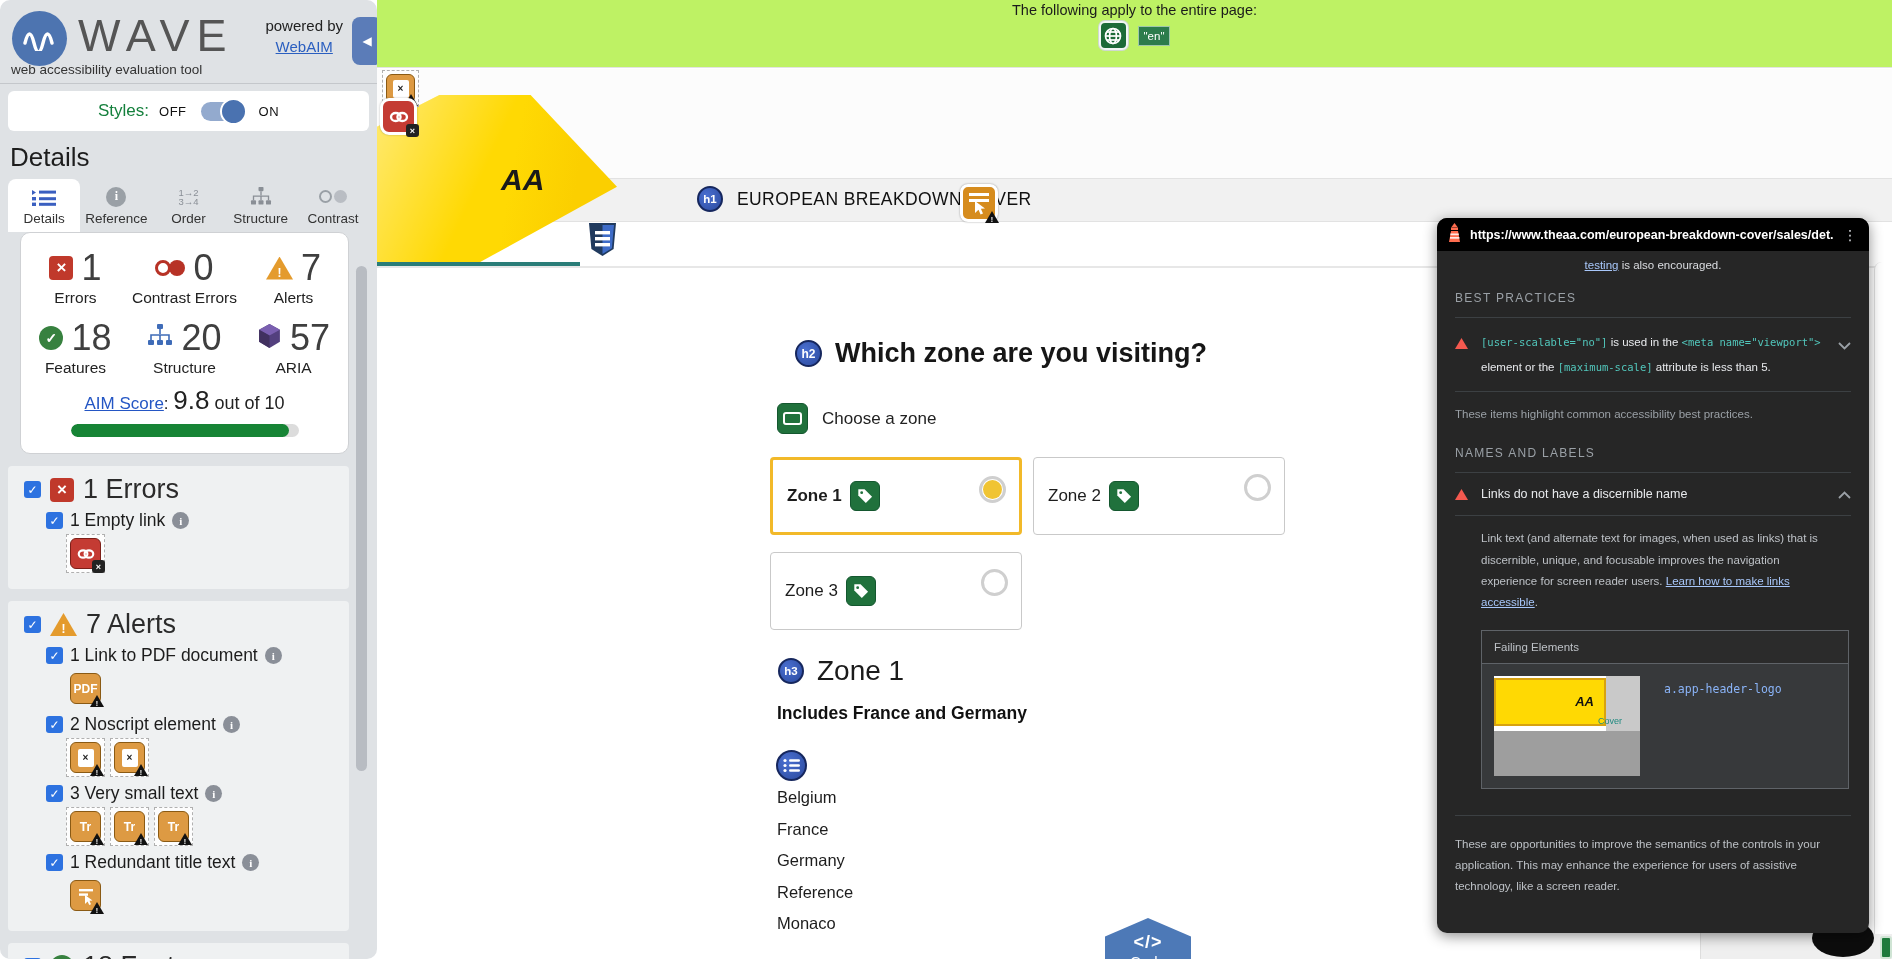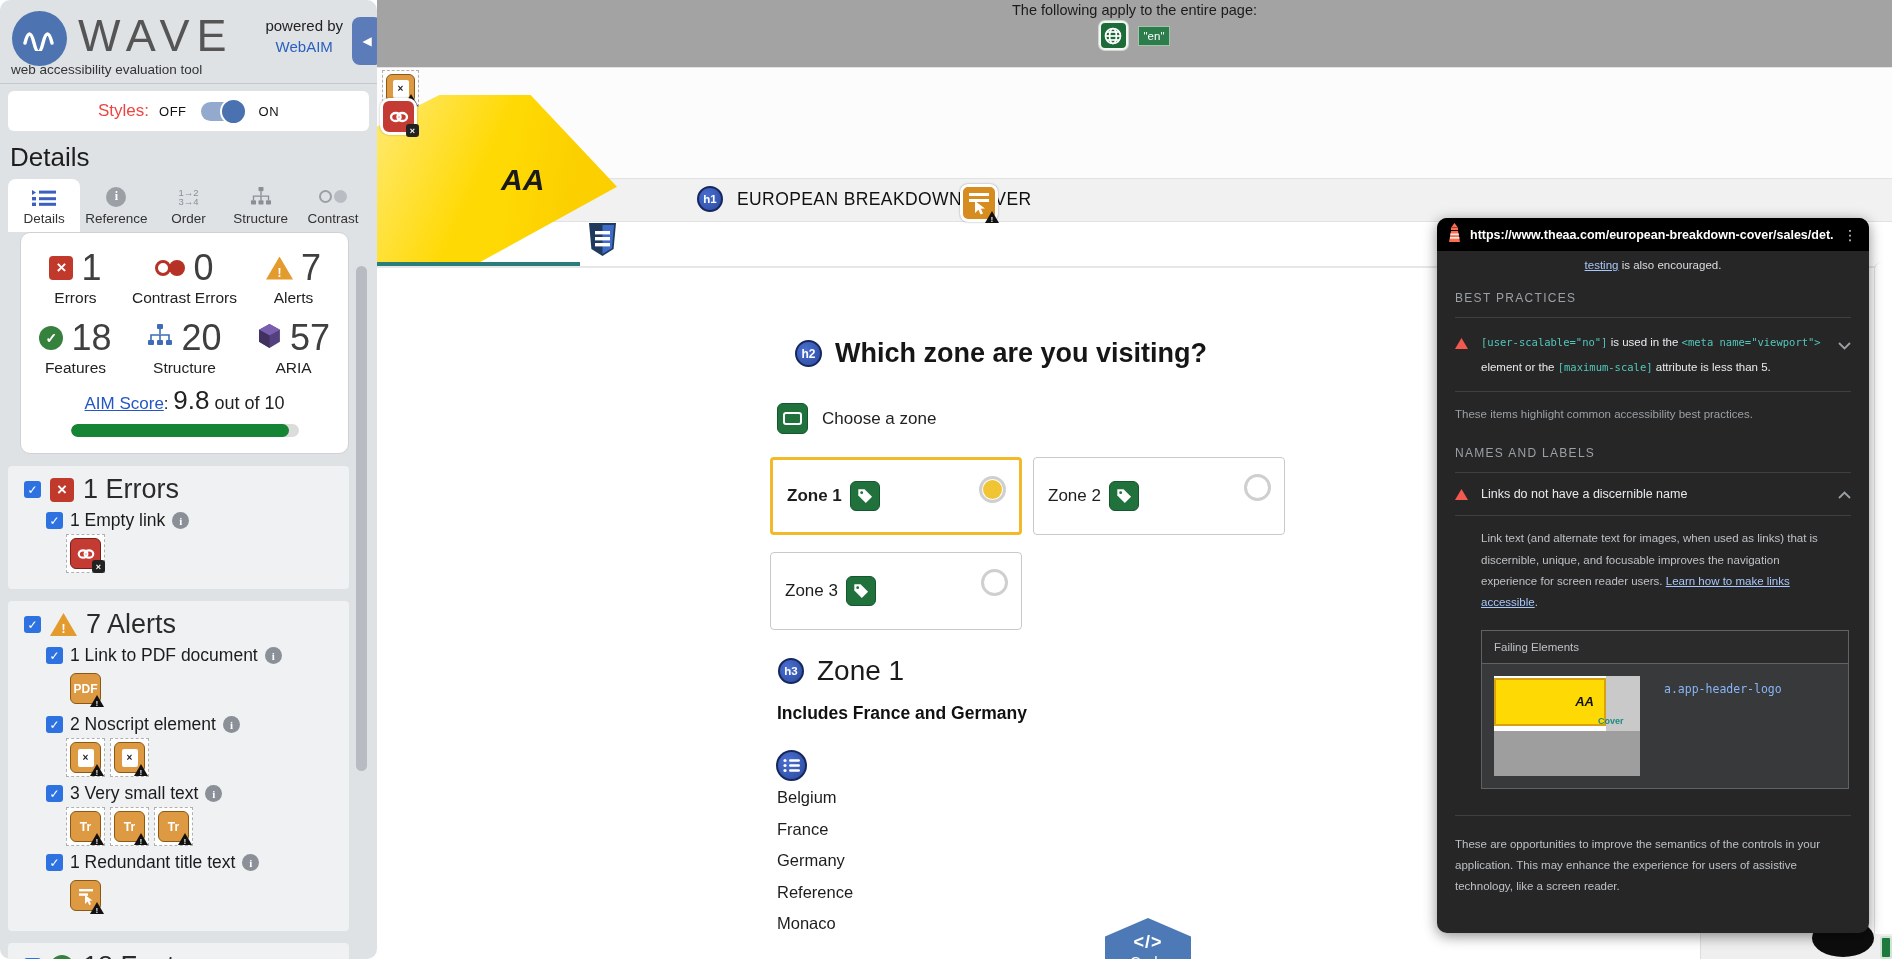--- a/index.html
+++ b/index.html
@@ -9,27 +9,27 @@
 
   
   #sidebar { position:absolute; left:0; top:0; width:377px; height:959px;
              background:#dfe2e5; overflow:hidden; z-index:20;border-radius:10px; }
   .sb-head { position:relative; height:84px; border-bottom:1px solid #c4c7cb; }
   .wave-logo { position:absolute; left:12px; top:11px; width:55px; height:55px; border-radius:50%;
                background:#4d74b0; display:flex; align-items:center; justify-content:center; }
   .wave-title { position:absolute; left:78px; top:10px; font-size:45px; color:#555; letter-spacing:7px; font-weight:400; }
   .wave-sub { position:absolute; left:11px; top:62px; font-size:13.5px; color:#333; }
   .powered { position:absolute; right:34px; top:15px; text-align:center; font-size:15px; color:#222; line-height:21px; }
-  .powered a { color:#2b5fc0; cursor:pointer; }
+  .powered a { color:#2b5fc0; text-decoration:underline; cursor:pointer; }
   .collapse-btn { position:absolute; left:352px; top:17px; width:30px; height:48px; background:#5b7cb8;
                   border-radius:8px; color:#fff; font-size:12px; display:flex; align-items:center;
                   justify-content:center; z-index:60; }
   .styles-card { margin:7px 8px 0 8px; height:40px; background:#fff; border-radius:6px;
                  display:flex; align-items:center; justify-content:center; gap:10px; }
-  .styles-label { font-size:17px; color:#ef4444;text-align:center; }
+  .styles-label { font-size:17px; color:#15803d;text-align:center; }
   .onoff { font-size:13px; color:#111; letter-spacing:.5px; }
   .toggle { position:relative; width:44px; height:19px; border-radius:10px; background:#93aace; margin:0 4px; }
   .toggle .knob { position:absolute; right:-2px; top:-4px; width:27px; height:27px; border-radius:50%;
                   background:#4a72b0; border:2px solid #fff; }
   .details-h { margin:11px 0 6px 10px; font-size:26px; color:#1d1d1d; }
   .tabs { display:flex; margin:0 8px; height:53px; }
   .tab { flex:1; display:flex; flex-direction:column; align-items:center; justify-content:center; gap:3px; }
   .tab.active { background:#fff; border-radius:8px 8px 0 0; }
   .tab .tlabel { font-size:13.5px; color:#333; }
   .tab .tico { height:22px; display:flex; align-items:center; justify-content:center; color:#8a8f96; }
@@ -82,21 +82,21 @@
   .tbad { position:absolute; right:-4px; bottom:-4px; width:14px; height:12px; background:#111;
           clip-path:polygon(50% 0,100% 100%,0 100%); color:#fff; font-size:7px; font-weight:bold;
           display:flex; align-items:flex-end; justify-content:center; }
   .xbad { position:absolute; right:-5px; bottom:-5px; width:13px; height:13px; background:#222; border-radius:3px;
           color:#fff; font-size:9px; font-weight:bold; display:flex; align-items:center; justify-content:center; }
   .npage { width:16px; height:18px; background:#fff; border-radius:2px; color:#222; font-size:10px; font-weight:bold;
            display:flex; align-items:center; justify-content:center; }
 
   
   #pagearea { position:absolute; left:377px; top:0; width:1515px; height:959px; background:#fff; }
-  .top-strip { position:absolute; left:0; top:0; width:100%; height:68px; background:#a3a3a3; border-bottom:1px solid #e3e3e3; }
+  .top-strip { position:absolute; left:0; top:0; width:100%; height:68px; background:#bef264; border-bottom:1px solid #e3e3e3; }
   .page-note { position:absolute; top:2px; width:100%; text-align:center; font-size:14.5px; color:#1b1b1b; }
   .note-icons { position:absolute; top:21px; width:100%; display:flex; justify-content:center; gap:10px; align-items:center; }
   .globe-sq { width:29px; height:29px; border-radius:6px; background:#1d6b38; border:2px solid #f2f7f3;
               box-shadow:0 0 0 1px #cfd8d0; display:flex; align-items:center; justify-content:center; }
   .lang-tag { height:20px; padding:0 5px; background:#2c7c4c; border:1px solid #9fc7ab; color:#fff;
               font-size:11.5px; display:flex; align-items:center; }
   .mid-band { position:absolute; left:0; top:69px; width:100%; height:109px; background:#fcfcfc; }
   .h1-band { position:absolute; left:0; top:178px; width:100%; height:44px; background:#f1f1f1;
              border-top:1px solid #e2e2e2; border-bottom:1px solid #e2e2e2; }
   .aa-flag { position:absolute; left:0; top:95px; width:240px; height:167px; z-index:5;
@@ -170,21 +170,21 @@
   .audit-tri { width:13px; height:11px; background:#f4594f; clip-path:polygon(50% 0,100% 100%,0 100%); flex:none; }
   .p-desc { margin:2px 0 0 26px; width:348px; font-size:11.5px; line-height:1.85; color:#bdc1c6; }
   .fail-box { margin:16px 0 0 26px; width:368px; border:1px solid #5f6368; background:#2b2b2b; }
   .fail-head { padding:10px 12px; font-size:11.5px; color:#bdc1c6; border-bottom:1px solid #5f6368; }
   .fail-body { background:#37393b; padding:12px; display:flex; gap:24px; min-height:122px; }
   .thumb { width:146px; height:100px; background:#b5b5b5; position:relative; flex:none; }
   .thumb .twhite { position:absolute; left:0; top:0; width:100%; height:55px; background:#fff; }
   .thumb .tflag { position:absolute; left:0; top:2px; width:112px; height:48px; background:#ffd903;
                   border:2px solid #d7a210; display:flex; align-items:center; justify-content:flex-end; padding-right:10px; }
   .thumb .tflag span { font-size:13px; font-weight:900; font-style:italic; color:#111; }
-  .thumb .tcap { position:absolute; left:104px; top:40px; font-size:9px; color:#1f8a80; font-weight:bold; }
+  .thumb .tcap { position:absolute; left:104px; top:40px; font-size:9px; color:#1f8a80; font-weight:normal; }
   .thumb .tgray { position:absolute; left:0; top:55px; width:100%; height:45px; background:#9e9e9e; }
   .thumb .tgray2 { position:absolute; right:0; top:0; width:34px; height:55px; background:#c9c9c9; }
   .fail-sel { font-family:"DejaVu Sans Mono", monospace; font-size:11.5px; color:#8ab4f8; margin-top:6px; }
   .p-footer { margin-top:18px; font-size:11.5px; line-height:1.85; color:#bdc1c6; padding-bottom:14px; }
 
   
   .right-strip { position:absolute; left:1874px; top:262px; width:18px; height:672px; background:#fff;
                  border-left:1px solid #e0e0e0; border-radius:8px 0 0 0; z-index:8; }
   .br-gray { position:absolute; left:1700px; top:933px; width:192px; height:26px; background:#efefef;
              border-left:1px solid #ddd; z-index:5; }

